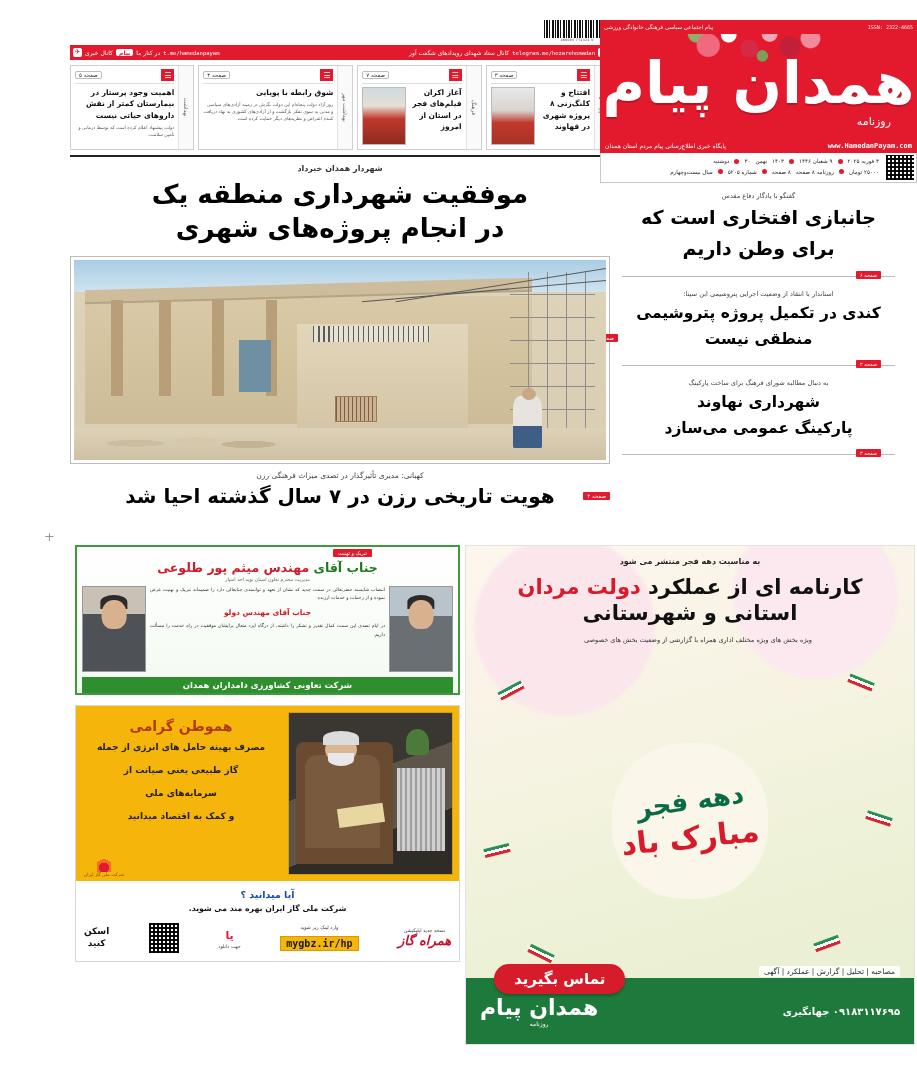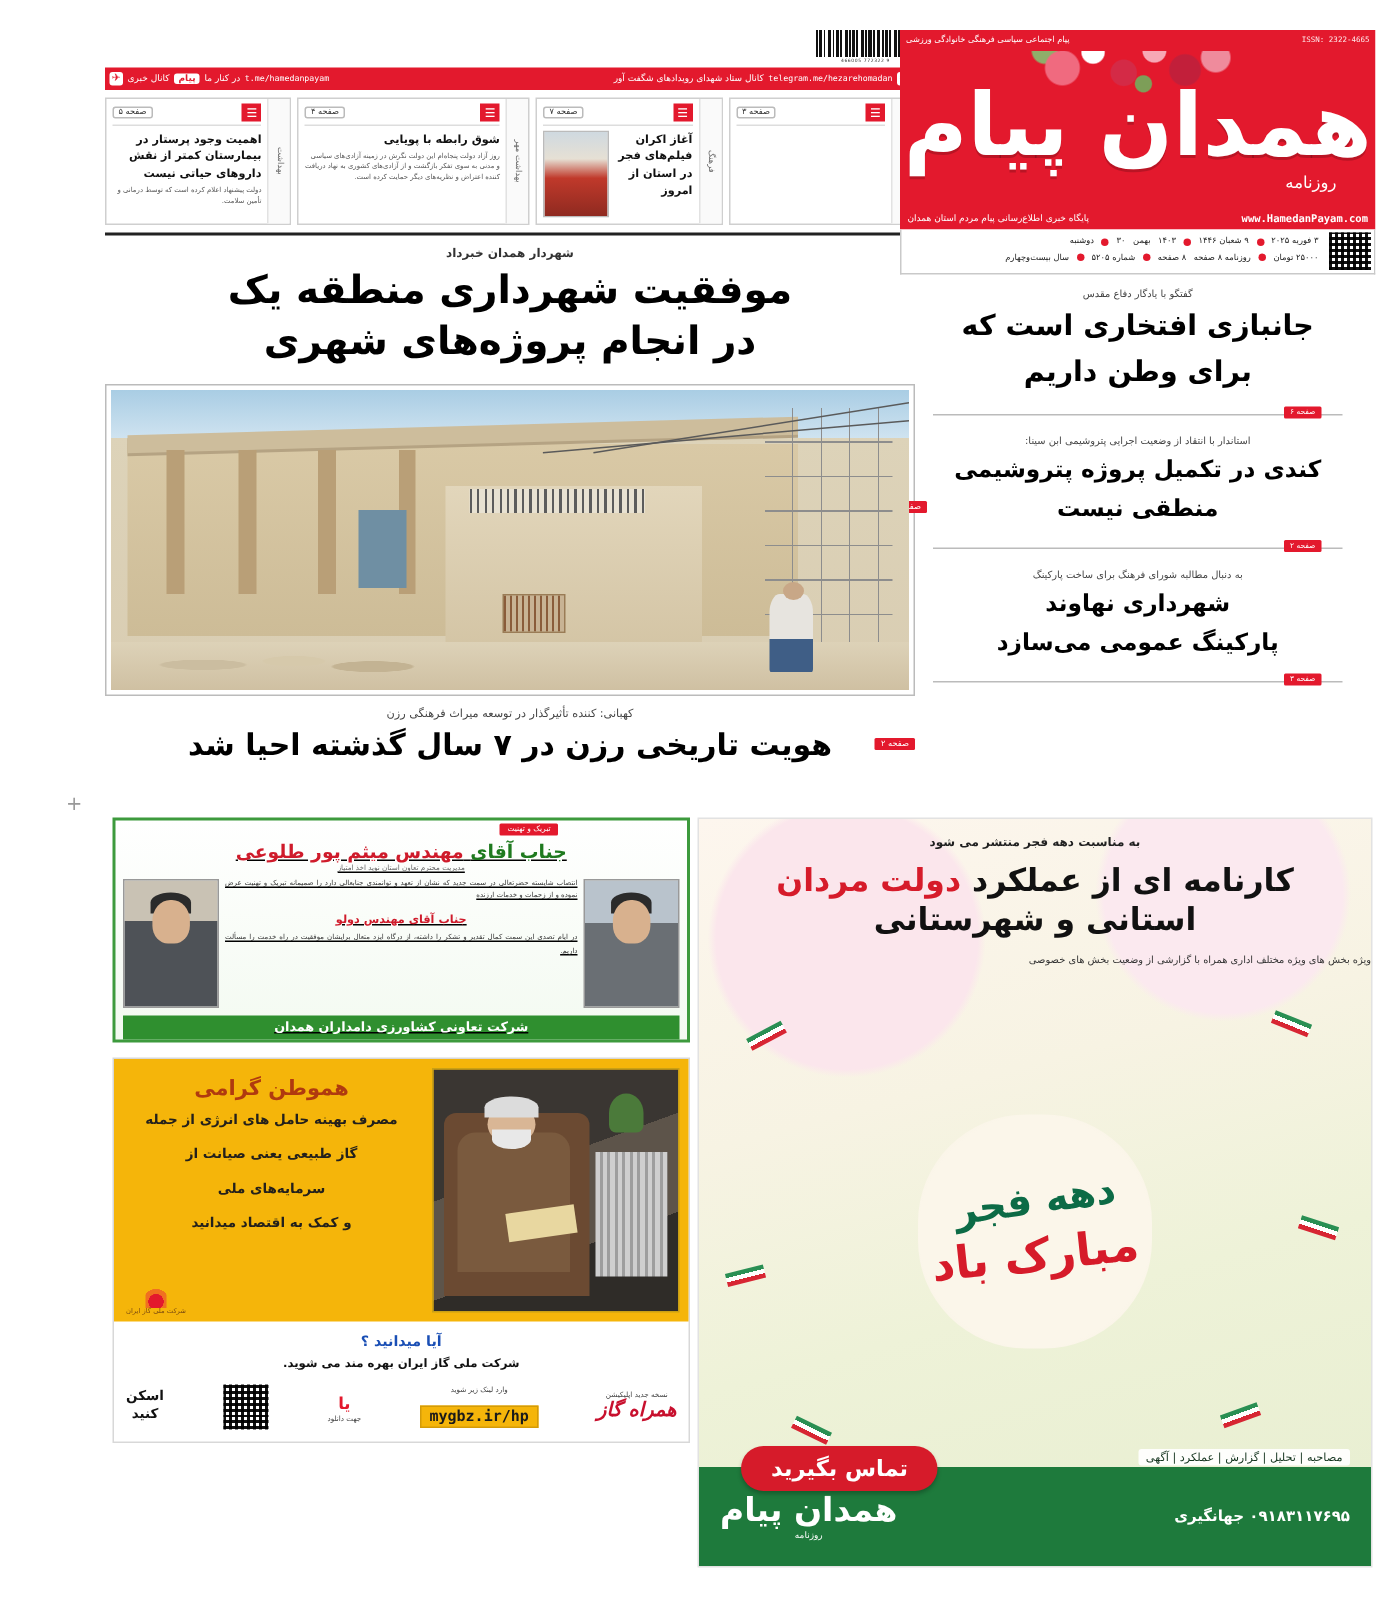--- a/index.html
+++ b/index.html
@@ -202,21 +202,21 @@
     font-size:5px; padding:1px 4px; border-radius:1px;
   }
 
   
   .ad-left{ position:absolute; left:75px; top:545px; width:385px; }
   .ad-right{ position:absolute; left:465px; top:545px; width:450px; height:500px; }
 
   
   .ad-green{
     border:2px solid #3d9a3d; background:linear-gradient(180deg,#ffffff,#f3faf1);
-    padding:5px; position:relative; height:150px;text-decoration:underline;
+    padding:5px; position:relative; height:150px;
   }
   .ad-green .ribbon{
     position:absolute; right:86px; top:2px; background:#e3192d; color:#fff;
     font-size:5px; padding:1px 5px; border-radius:1px;
   }
   .ag-title{ text-align:center; font-size:12.5px; font-weight:bold; color:#1f7a1f; margin-top:8px; }
   .ag-title .red{ color:#cf1b2b; }
   .ag-sub{ text-align:center; font-size:4.8px; color:#666; margin-top:2px; }
   .ag-mid{ display:flex; gap:4px; margin-top:4px; align-items:flex-start; }
   .portrait{
@@ -287,21 +287,21 @@
     position:relative; width:450px; height:500px; overflow:hidden; border:1px solid #e2e2e2;
     background:
       radial-gradient(circle at 22% 16%, #fbe6ec 0 16%, transparent 17%),
       radial-gradient(circle at 78% 10%, #fbe9ef 0 14%, transparent 15%),
       linear-gradient(165deg,#fdf6ee 0%,#f7f3e3 36%,#eef2d8 62%,#e7eed0 100%);
   }
   .fajr-note{ text-align:center; font-size:8px; font-weight:bold; color:#1f1f1f; padding-top:11px; }
   .fajr-h1{ text-align:center; font-size:21px; font-weight:bold; color:#111; margin-top:9px; letter-spacing:-.5px;}
   .fajr-h1 .rd{ color:#d61b2a;margin-top:24px; }
   .fajr-h2{ text-align:center; font-size:21px; font-weight:bold; color:#111; margin-top:2px; letter-spacing:-.5px;}
-  .fajr-sub{ font-size:6.6px; color:#333; margin-top:11px;padding-left:16px; }
+  .fajr-sub{ text-align:center; font-size:6.6px; color:#333; margin-top:11px;padding-left:16px; }
   .seal{
     position:absolute; left:50%; top:160px; transform:translateX(-50%);
     width:230px; height:230px;
   }
   .seal .lobe{
     position:absolute; inset:0;
     background:
       radial-gradient(circle at 50% 8%, #0f6a4a 0 19%, transparent 20%),
       radial-gradient(circle at 92% 50%, #0f6a4a 0 19%, transparent 20%),
       radial-gradient(circle at 50% 92%, #0f6a4a 0 19%, transparent 20%),
@@ -374,20 +374,24 @@
     <div class="teasers">
 
       <div class="teaser">
         <div class="teaser-spine">
           <span>شهرستان</span>
         </div>
         <div class="teaser-body">
           <div class="teaser-head">
             <span class="rss-ico">☰</span>
             <span class="pg-badge">صفحه ۳</span>
+          </div>
+          <div class="teaser-flow">
+            <div class="teaser-thumb t2"></div>
+            <div class="teaser-title">افتتاح و کلنگ‌زنی ۸ پروژه شهری در قهاوند</div>
           </div>
         </div>
       </div>
 
       <div class="teaser">
         <div class="teaser-spine">
           <span>فرهنگ</span>
         </div>
         <div class="teaser-body">
           <div class="teaser-head">
@@ -457,21 +461,21 @@
         <div class="ph-scaf"></div>
         <div class="ph-wire"></div>
         <div class="ph-wire2"></div>
         <div class="ph-ground"></div>
         <div class="ph-rubble"></div>
         <div class="ph-person"></div>
         <div class="ph-head"></div>
       </div>
     </div>
 
-    <div class="cap-kicker">کهبانی: کننده تأثیرگذار در توسعه میراث فرهنگی رزن</div>
+    <div class="cap-kicker">کهبانی: مدیری تأثیرگذار در تصدی میراث فرهنگی رزن</div>
     <div style="position:relative;">
       <span class="tag-chip" style="position:absolute;right:0;top:9px;">صفحه ۲</span>
       <div class="cap-headline">هویت تاریخی رزن در ۷ سال گذشته احیا شد</div>
     </div>
   </div>
 
   <div class="right-col">
 
     <div class="masthead-top">
       <span class="issn">ISSN: 2322-4665</span>

